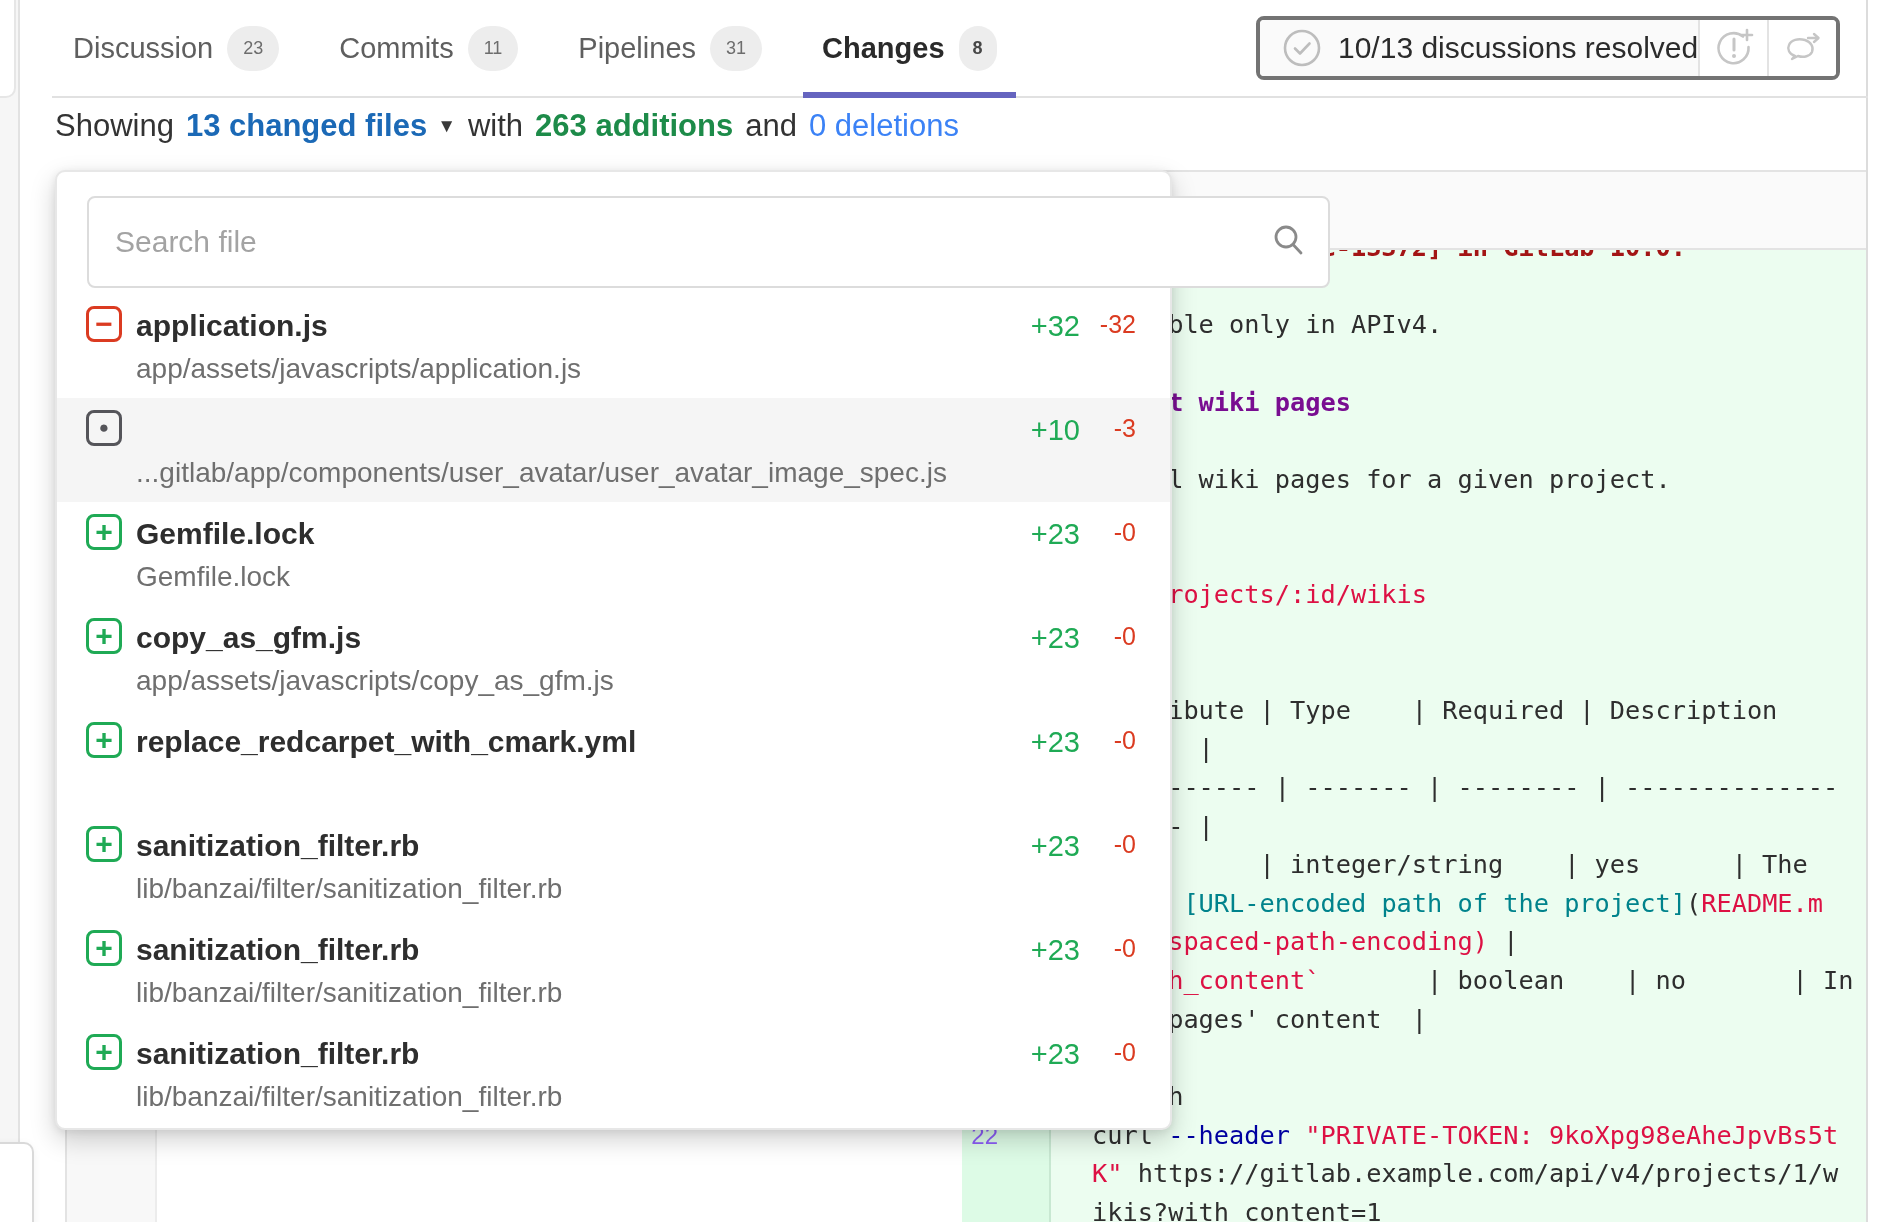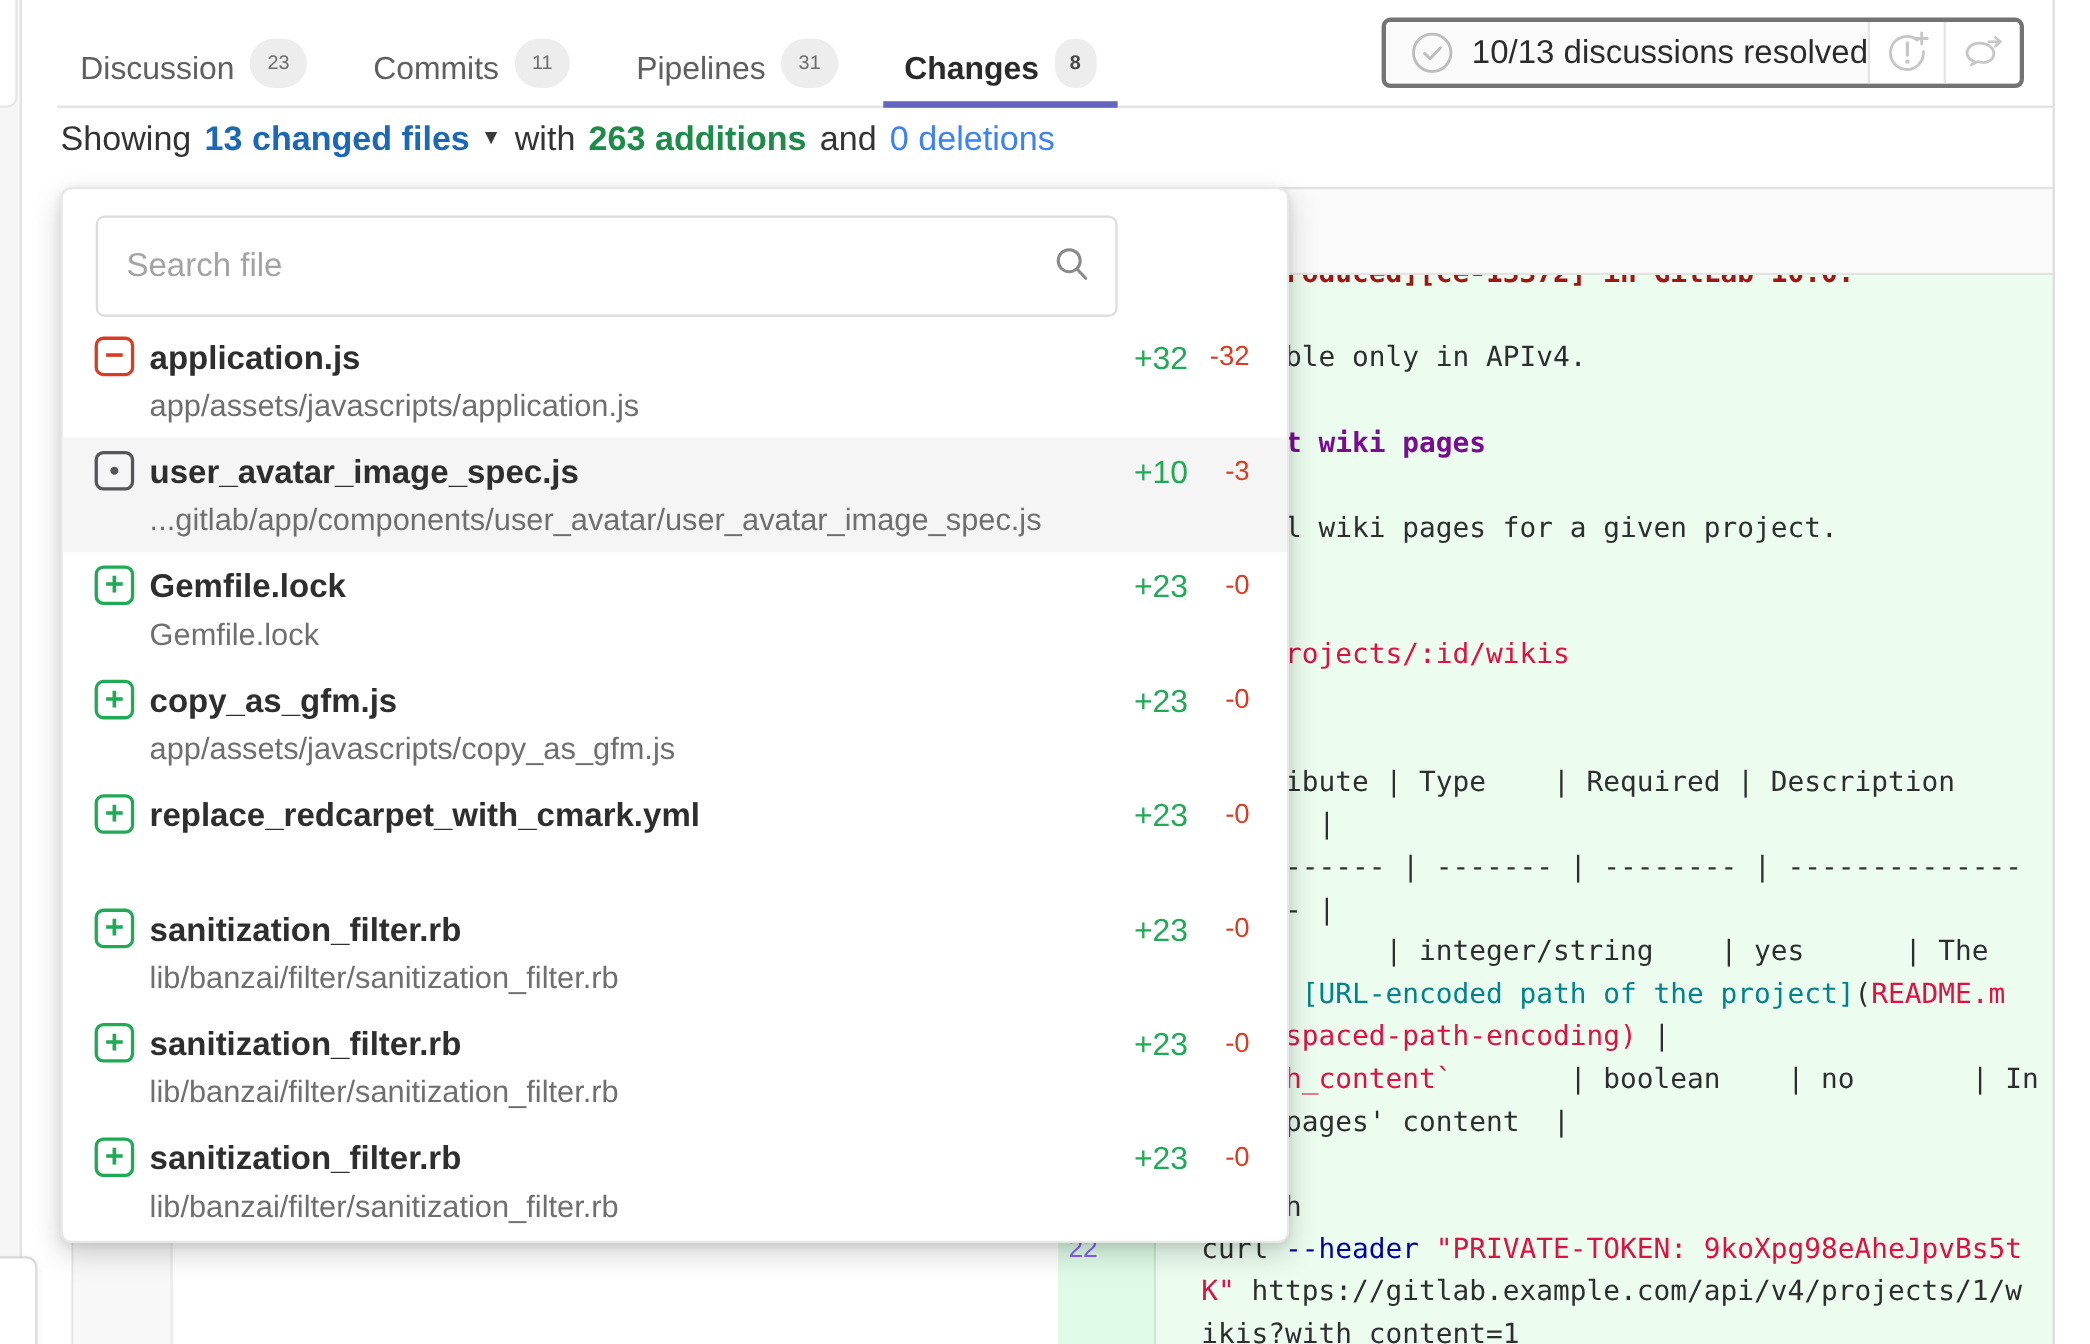--- a/index.html
+++ b/index.html
@@ -9,21 +9,21 @@
   }
   
   .left-strip{position:absolute;left:0;top:0;width:18px;height:1222px;background:#f6f6f6;border-right:2px solid #e2e2e2;}
   .corner-box-top{position:absolute;left:-30px;top:-18px;width:42px;height:112px;background:#fff;border:2px solid #e6e6e6;border-radius:10px;}
   .corner-box-bottom{position:absolute;left:-28px;top:1142px;width:58px;height:120px;background:#fff;border:2px solid #d9d9d9;border-radius:10px;box-shadow:0 2px 8px rgba(0,0,0,.06);}
   .page-right-border{position:absolute;left:1866px;top:0;width:2px;height:1222px;background:#dcdcdc;}
 
   
   .tabbar{position:absolute;left:52px;top:0;width:1816px;height:96px;border-bottom:2px solid #e1e1e1;display:flex;align-items:stretch;}
   .tabs{display:flex;gap:30px;margin-left:6px;}
-  .tab{position:relative;display:flex;align-items:flex-end;gap:14px;padding:16px 15px;font-size:29px;color:#5f5f5f;cursor:pointer;}
+  .tab{position:relative;display:flex;align-items:center;gap:14px;padding:16px 15px;font-size:29px;color:#5f5f5f;cursor:pointer;}
   .tab .badge{background:#ededed;color:#6d6d6d;border-radius:24px;height:45px;line-height:45px;padding:0 16px;font-size:18px;}
   .tab.active{color:#2a2a2a;font-weight:700;}
   .tab.active .badge{color:#474747;font-weight:600;padding:0 14px;}
   .tab.active::after{content:"";position:absolute;left:-4px;right:-4px;bottom:-2px;height:6px;background:var(--underline,#6564bf);}
 
   
   .actions{position:absolute;top:16px;left:1256px;width:584px;height:64px;border:4px solid #737373;border-radius:8px;display:flex;background:#fff;overflow:hidden;box-sizing:border-box;}
   .resolved-seg{flex:1;background:#fafafa;border-right:2px solid #e3e3e3;display:flex;align-items:center;padding-left:22px;gap:16px;font-size:30px;color:#2b2b2b;white-space:nowrap;}
   .icon-btn{width:72px;display:flex;align-items:center;justify-content:center;background:#fff;border-right:2px solid #e3e3e3;cursor:pointer;}
   .icon-btn:last-child{border-right:none;}
@@ -46,21 +46,21 @@
   .line-num{position:absolute;left:857px;width:74px;text-align:right;font-family:Liberation Sans, sans-serif;font-size:24px;line-height:39px;color:#8b5cf6;cursor:pointer;}
   .c-default{color:#2e2e2e;}
   .c-crimson{color:#dd1144;}
   .c-teal{color:#00838c;}
   .c-navy{color:#0000a0;}
   .c-darkred{color:#a31515;font-weight:700;}
   .c-purple{color:#790d91;font-weight:700;}
 
   
   .dropdown{position:absolute;left:55px;top:170px;width:1117px;height:960px;background:#fff;border:2px solid #e7e7e7;border-radius:10px;box-sizing:border-box;box-shadow:0 10px 26px rgba(0,0,0,.18),0 2px 8px rgba(0,0,0,.08);}
-  .search-wrap{position:absolute;top:24px;left:30px;width:929px;height:92px;}
+  .search-wrap{position:absolute;top:24px;left:30px;width:1243px;height:92px;}
   .search-input{width:100%;height:100%;box-sizing:border-box;border:2px solid #dcdcdc;border-radius:8px;font-size:30px;font-family:"Liberation Sans",sans-serif;color:#333;padding:0 70px 0 26px;outline:none;}
   .search-input::placeholder{color:#a3a3a3;}
   .search-icon{position:absolute;right:22px;top:26px;}
   .file-list{position:absolute;top:122px;left:0;right:0;}
   .file-row{position:relative;height:104px;cursor:pointer;}
   .file-row.selected{background:#f5f5f5;}
   .file-icon{position:absolute;left:29px;top:12px;width:36px;height:36px;border-radius:8px;box-sizing:border-box;display:flex;align-items:center;justify-content:center;font-weight:700;}
   .icon-modified{border:3px solid #db3b21;color:#db3b21;font-size:30px;}
   .icon-renamed{border:3px solid #55555a;color:#55555a;font-size:17px;}
   .icon-added{border:3px solid #1faa55;color:#1faa55;font-size:30px;}
@@ -184,21 +184,20 @@
   <div class="file-list">
       <div class="file-row">
     <span class="file-icon icon-modified">−</span>
     <span class="fname">application.js</span>
     <span class="fpath">app/assets/javascripts/application.js</span>
     <span class="stat-add">+32</span>
     <span class="stat-del">-32</span>
   </div>
       <div class="file-row selected">
     <span class="file-icon icon-renamed">●</span>
-    <span class="fname">user_avatar_image_spec.js</span>
     <span class="fpath">...gitlab/app/components/user_avatar/user_avatar_image_spec.js</span>
     <span class="stat-add">+10</span>
     <span class="stat-del">-3</span>
   </div>
       <div class="file-row">
     <span class="file-icon icon-added">+</span>
     <span class="fname">Gemfile.lock</span>
     <span class="fpath">Gemfile.lock</span>
     <span class="stat-add">+23</span>
     <span class="stat-del">-0</span>

